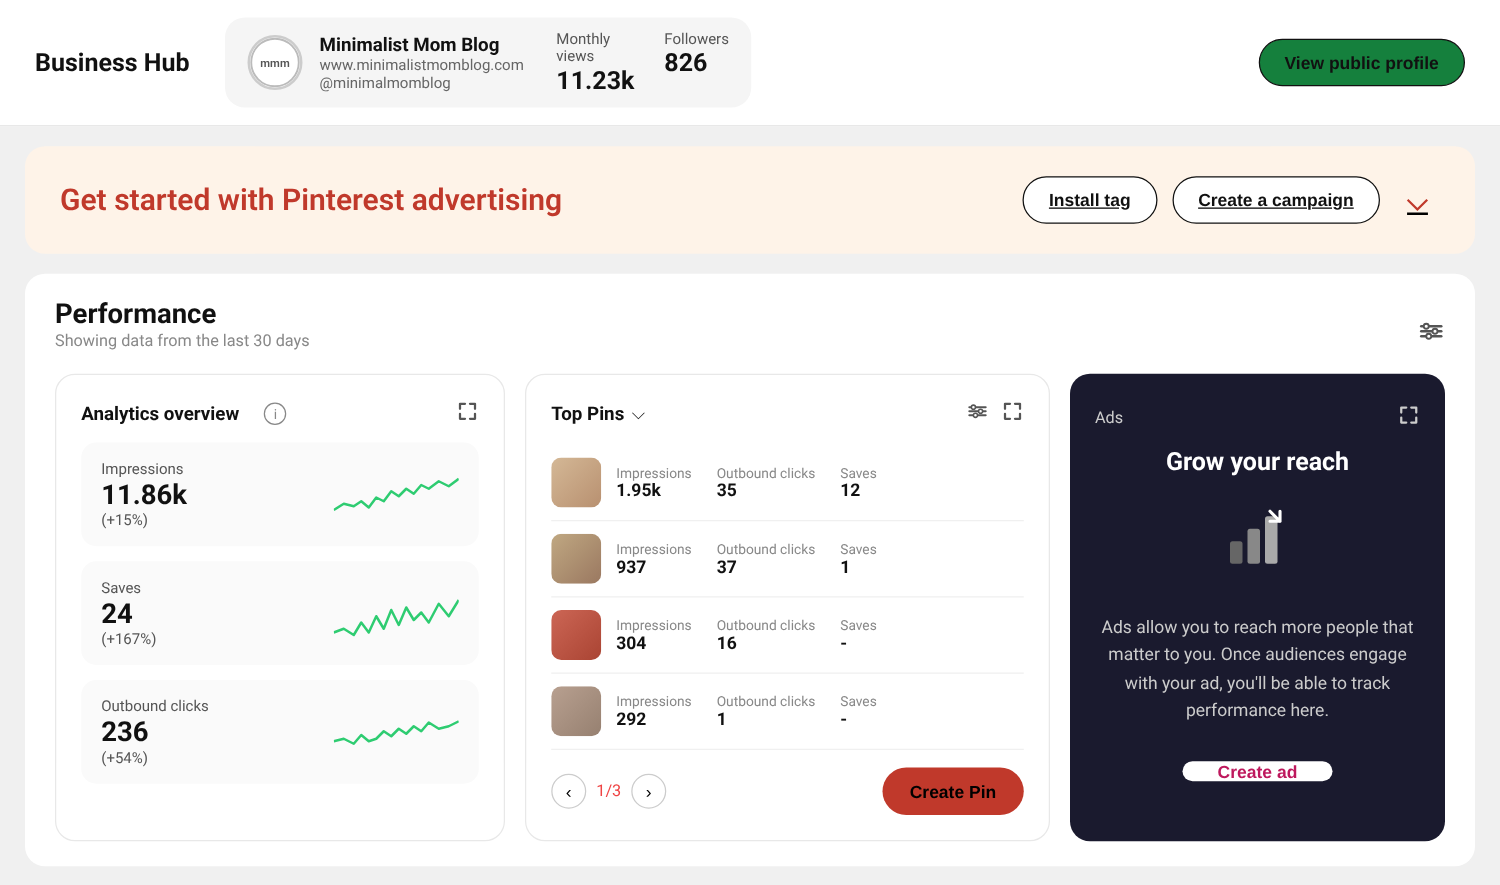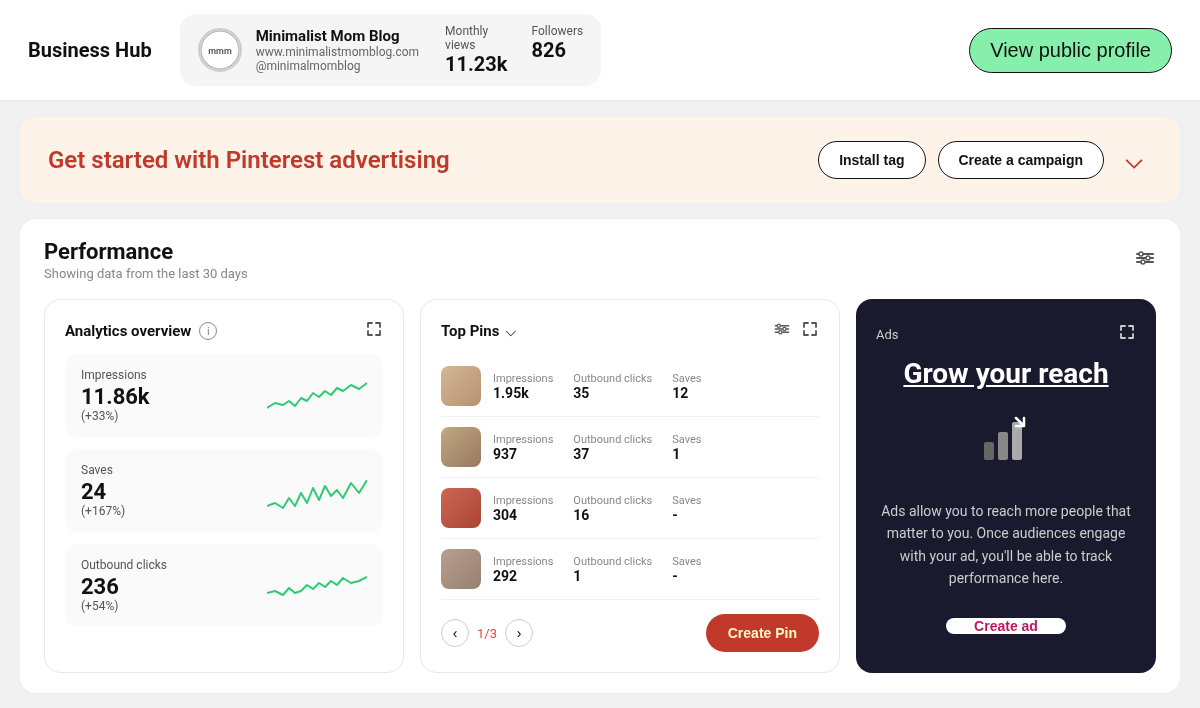--- a/index.html
+++ b/index.html
@@ -58,23 +58,23 @@
     .profile-sub { font-size: 12px; color: #666; }
     .stats-group { display: flex; gap: 24px; margin-left: 12px; }
     .stat-item { display: flex; flex-direction: column; }
     .stat-label { font-size: 12px; color: #555; }
     .stat-value { font-size: 20px; font-weight: 700; color: #111; }
     .header-spacer { flex: 1; }
     .view-profile-btn {
       border: 1.5px solid #111;
       border-radius: 24px;
       padding: 10px 20px;
-      font-size: 20px;
-      font-weight: 400;
-      background: #86efac;
+      font-size: 14px;
+      font-weight: 700;
+      background: #15803d;
       cursor: pointer;
       color: #111;
       white-space: nowrap;
     }
 
     
     .banner {
       background: #fef3e8;
       margin: 16px 20px;
       border-radius: 16px;
@@ -82,21 +82,21 @@
       align-items: center;
       padding: 24px 28px;
       gap: 20px;
     }
     .banner-text {
       flex: 1;
       font-size: 24px;
       font-weight: 600;
       color: #c0392b;
     }
-    .banner-actions { display: flex; align-items: center; gap: 12px; }
+    .banner-actions { display: flex; align-items: flex-end; gap: 12px; text-decoration: underline; }
     .banner-btn {
       border: 1.5px solid #111;
       border-radius: 24px;
       padding: 10px 20px;
       font-size: 14px;
       font-weight: 600;
       background: #fff;
       cursor: pointer;
       color: #111;
     }
@@ -114,21 +114,21 @@
 
     
     .perf-section {
       background: #fff;
       margin: 0 20px 16px;
       border-radius: 16px;
       padding: 20px 24px;
     }
     .perf-header {
       display: flex;
-      align-items: center;
+      align-items: flex-end;
       justify-content: space-between;
       margin-bottom: 18px;
       gap: 16px;
     }
     .perf-title { font-size: 22px; font-weight: 700; color: #111; }
     .perf-subtitle { font-size: 13px; color: #888; margin-top: 2px; }
     .filter-icon { font-size: 20px; color: #555; cursor: pointer; }
 
     
     .cards-row {
@@ -148,21 +148,21 @@
       gap: 12px;
     }
     .card-header {
       display: flex;
       align-items: center;
       justify-content: space-between;
     }
     .card-title-row {
       display: flex;
       align-items: center;
-      gap: 8px;
+      gap: 20px;
     }
     .card-title { font-size: 15px; font-weight: 700; color: #111; }
     .info-icon {
       width: 18px; height: 18px;
       border: 1.5px solid #888;
       border-radius: 50%;
       display: flex; align-items: center; justify-content: center;
       font-size: 11px; color: #888; cursor: pointer;
     }
     .expand-icon { font-size: 16px; color: #555; cursor: pointer; }
@@ -251,21 +251,21 @@
       background: #fff;
       cursor: pointer;
       display: flex;
       align-items: center;
       justify-content: center;
       font-size: 14px;
     }
     .pag-text { font-size: 13px; color: #ef4444; }
     .create-pin-btn {
       background: #c0392b;
-      color: #fef9c3;
+      color: #000000;
       border: none;
       border-radius: 24px;
       padding: 11px 22px;
       font-size: 14px;
       font-weight: 700;
       cursor: pointer;
     }
 
     
     .ads-card {
@@ -282,21 +282,21 @@
     }
     .ads-card-header {
       width: 100%;
       display: flex;
       align-items: center;
       justify-content: space-between;
       margin-bottom: 12px;
     }
     .ads-label { font-size: 13px; color: #ccc; }
     .ads-expand { font-size: 16px; color: #ccc; cursor: pointer; }
-    .ads-title { font-size: 28px; font-weight: 700; color: #fff; margin-bottom: 24px; text-decoration: underline; }
+    .ads-title { font-size: 20px; font-weight: 700; color: #fff; margin-bottom: 24px; }
     .ads-icon {
       font-size: 40px;
       margin-bottom: 24px;
     }
     .ads-desc {
       font-size: 14px;
       color: #ccc;
       line-height: 1.6;
       margin-bottom: 28px;
     }
@@ -386,21 +386,21 @@
           <svg width="18" height="18" viewBox="0 0 18 18" fill="none">
             <path d="M3 3h4M3 3v4M15 3h-4M15 3v4M3 15h4M3 15v-4M15 15h-4M15 15v-4" stroke="#555" stroke-width="1.8" stroke-linecap="round"></path>
           </svg>
         </div>
       </div>
 
       <div class="metric-row">
         <div class="metric-left">
           <span class="metric-label">Impressions</span>
           <span class="metric-value">11.86k</span>
-          <span class="metric-change">(+33%)</span>
+          <span class="metric-change">(+15%)</span>
         </div>
         <svg class="sparkline" viewBox="0 0 100 45">
           <polyline points="0,35 8,30 16,32 22,28 28,33 34,25 40,28 46,20 52,24 58,18 64,22 70,15 76,18 84,12 92,16 100,10" fill="none" stroke="#2ecc71" stroke-width="2" stroke-linejoin="round"></polyline>
         </svg>
       </div>
 
       <div class="metric-row">
         <div class="metric-left">
           <span class="metric-label">Saves</span>
           <span class="metric-value">24</span>

